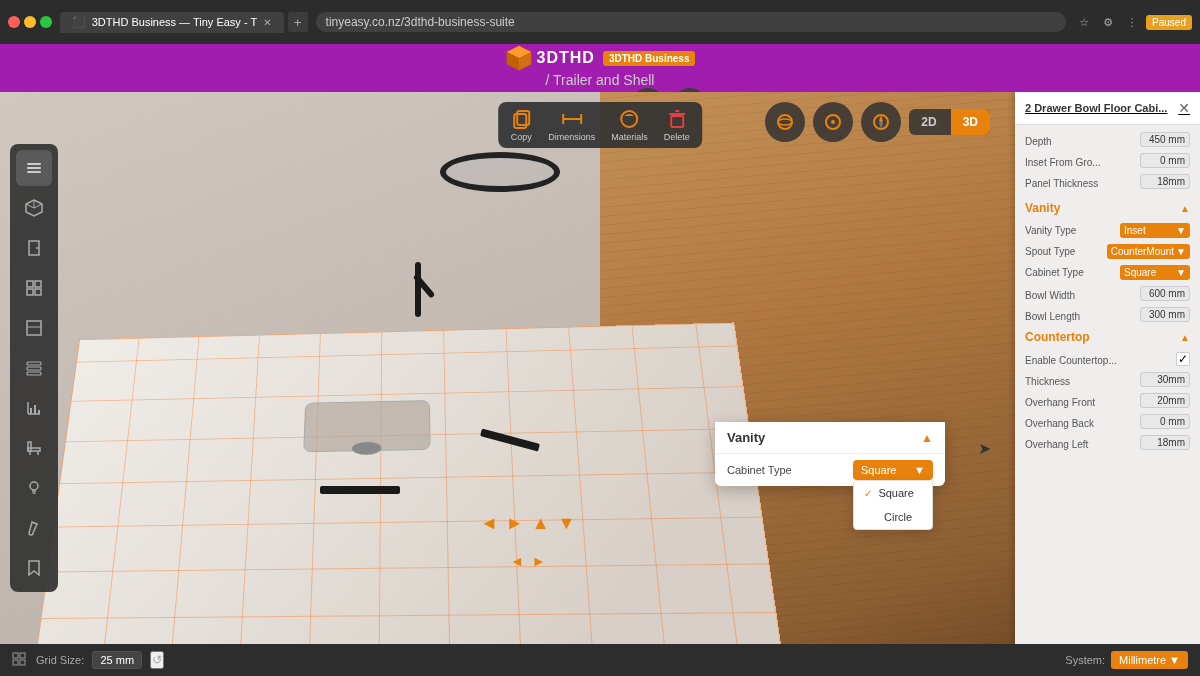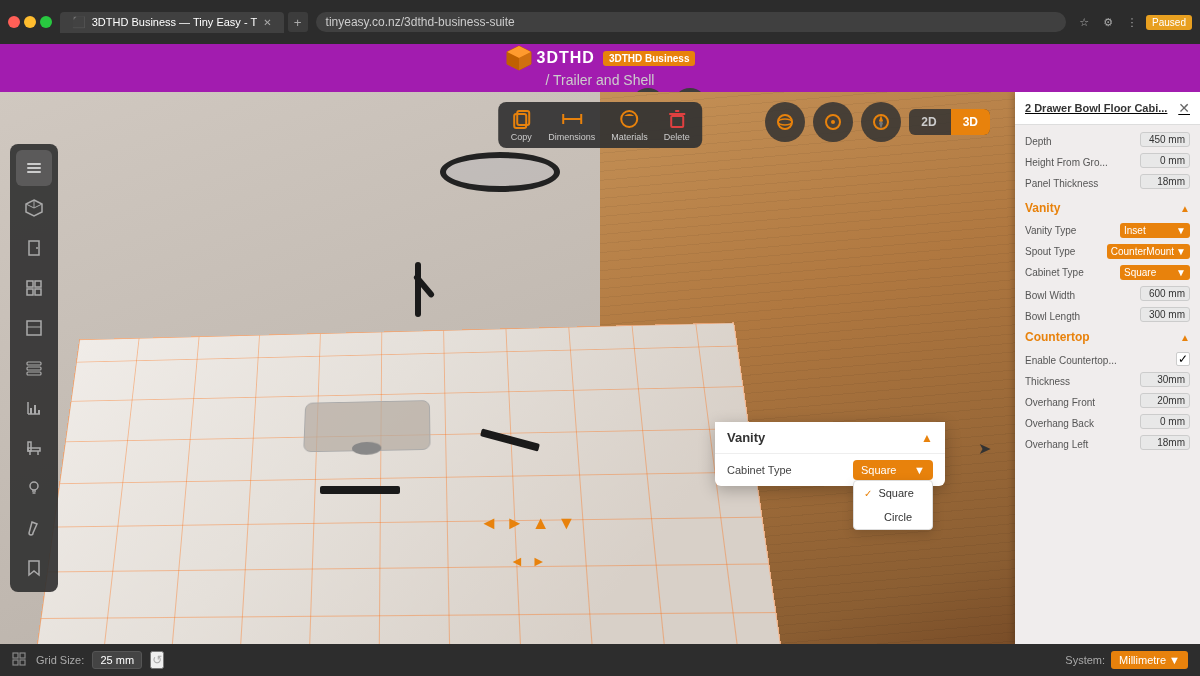--- a/index.html
+++ b/index.html
@@ -540,21 +540,21 @@
         <span class="panel-title">2 Drawer Bowl Floor Cabi...</span>
         <button class="panel-close">✕</button>
       </div>
 
       <div class="panel-section">
         <div class="panel-row">
           <span class="panel-row-label">Depth</span>
           <span class="panel-row-input">450 mm</span>
         </div>
         <div class="panel-row">
-          <span class="panel-row-label">Height From Gro...</span>
+          <span class="panel-row-label">Inset From Gro...</span>
           <span class="panel-row-input">0 mm</span>
         </div>
         <div class="panel-row">
           <span class="panel-row-label">Panel Thickness</span>
           <span class="panel-row-input">18mm</span>
         </div>
       </div>
 
       <div class="section-header">
         <span class="section-title">Vanity</span>

